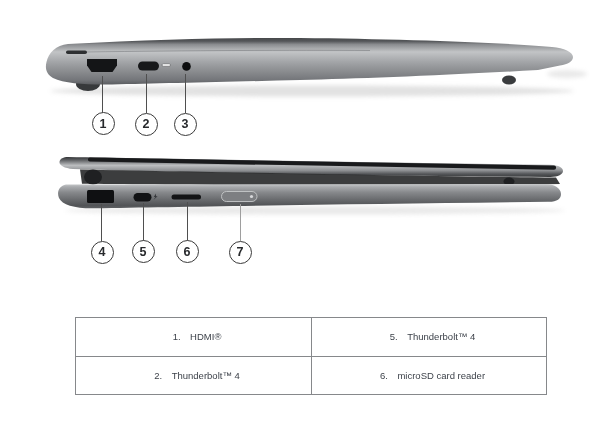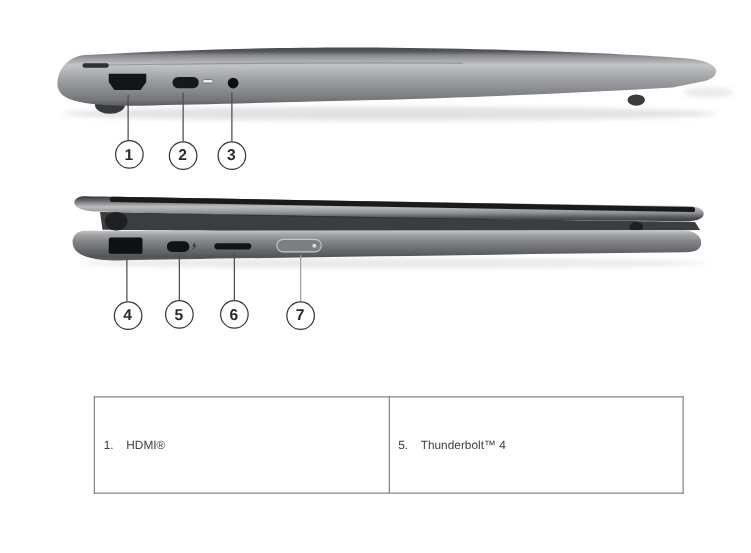--- a/index.html
+++ b/index.html
@@ -8,21 +8,21 @@
   .lap-svg{position:absolute;display:block;}
   #top-laptop{left:40px;top:28px;}
   #bottom-laptop{left:40px;top:148px;}
   .callout-line{position:absolute;width:1px;background:#4f4f4f;}
   .callout-line.light{background:#9e9e9e;}
   .callout-circle{position:absolute;width:23px;height:23px;box-sizing:border-box;
       border:1.5px solid #3a3a3a;border-radius:50%;background:#ffffff;
       display:flex;align-items:center;justify-content:center;
       font-size:12.5px;font-weight:bold;color:#27292c;}
   #ports-table{position:absolute;left:75px;top:317px;width:472px;height:78px;
-      border-collapse:collapse;table-layout:fixed;}
+      border-collapse:collapse;table-layout:fixed;text-align:center;}
   #ports-table td{border:1px solid #86888b;padding:0 0 0 7px;height:19px;
       font-size:9.5px;color:#3d424a;vertical-align:middle;white-space:nowrap;overflow:hidden;}
   .cell-num{display:inline-block;min-width:9px;}
   .cell-label{display:inline-block;margin-left:9px;}
 </style>
 </head>
 <body>
 
 <div id="stage">
 
@@ -143,16 +143,24 @@
   <table id="ports-table">
     <tbody>
       <tr>
         <td>
           <span class="cell-num">1.</span><span class="cell-label">HDMI®</span>
         </td>
         <td>
           <span class="cell-num">5.</span><span class="cell-label">Thunderbolt™ 4</span>
         </td>
       </tr>
+      <tr>
+        <td>
+          <span class="cell-num">2.</span><span class="cell-label">Thunderbolt™ 4</span>
+        </td>
+        <td>
+          <span class="cell-num">6.</span><span class="cell-label">microSD card reader</span>
+        </td>
+      </tr>
     </tbody>
   </table>
 
 </div>
 
 </body></html>

